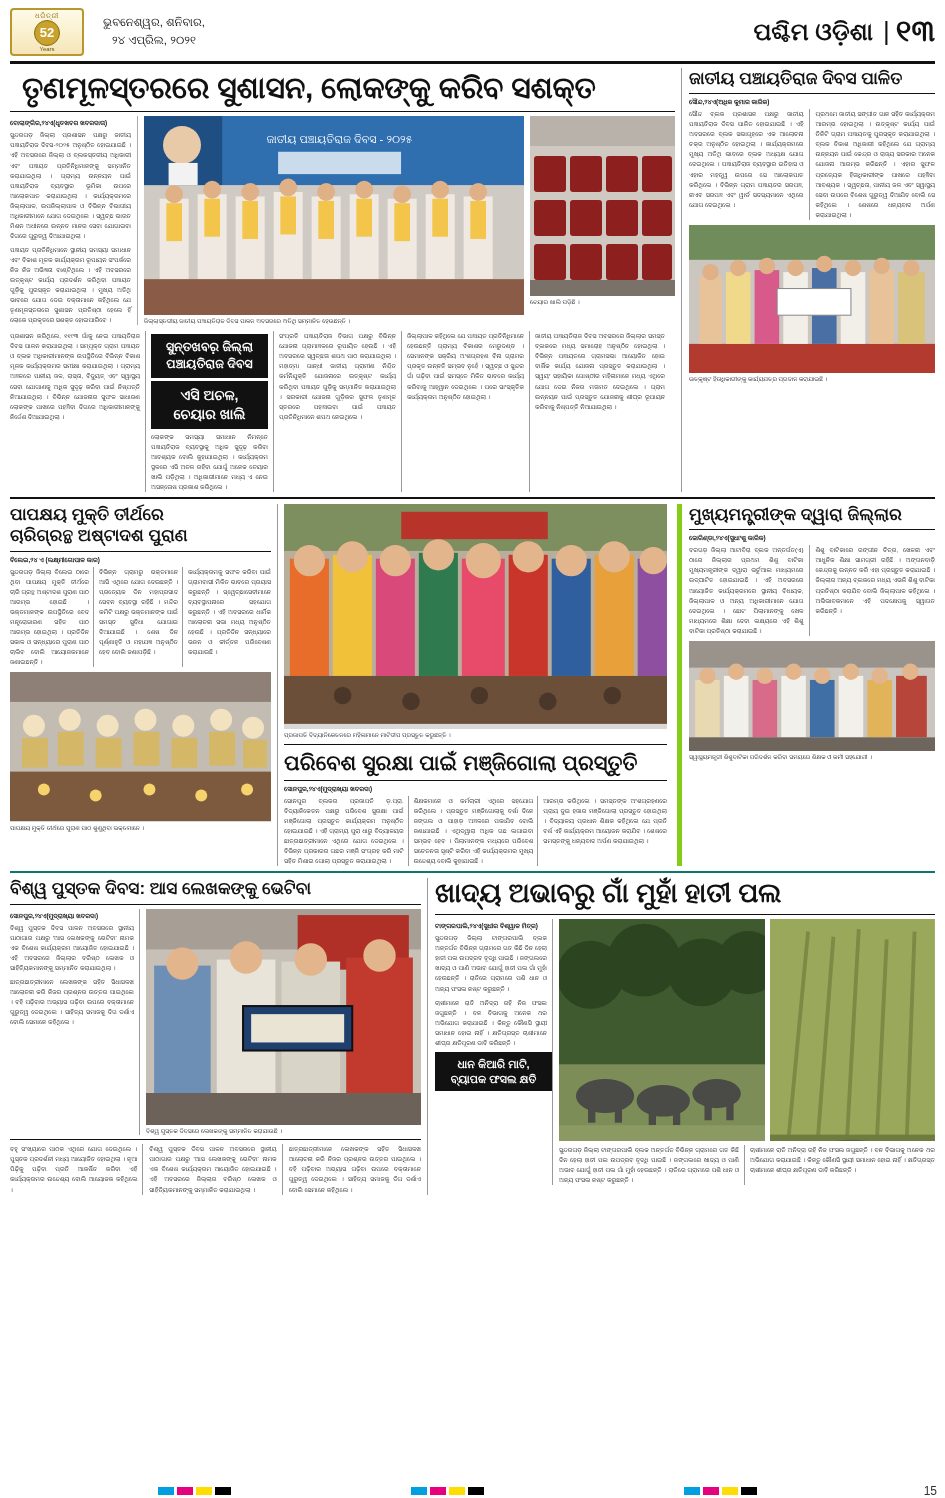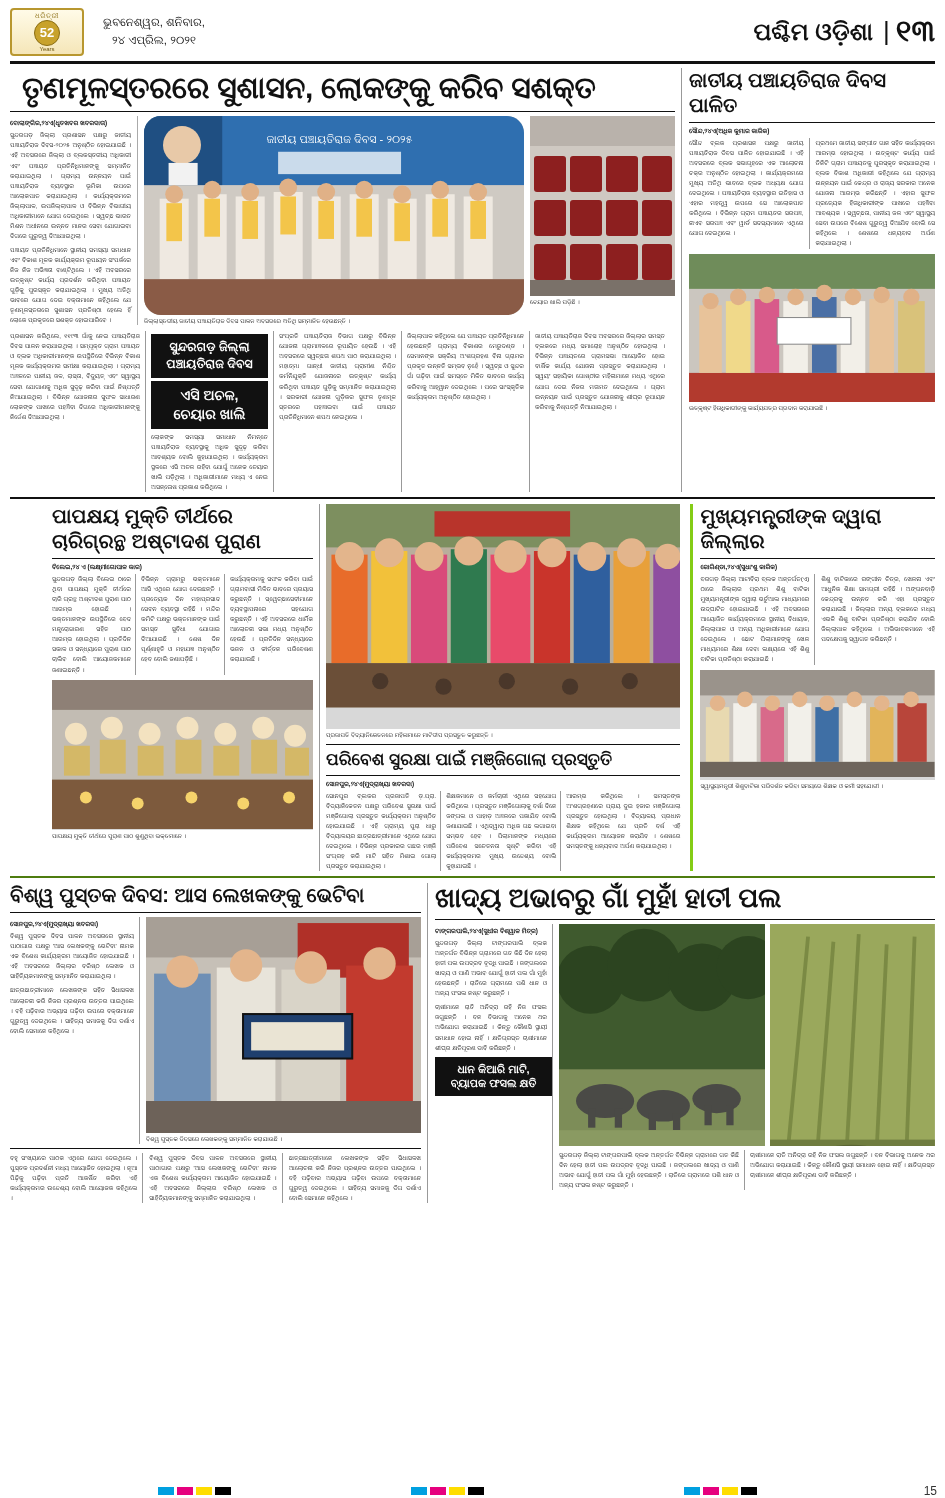--- a/index.html
+++ b/index.html
@@ -76,24 +76,24 @@
     hyphens: none;
   }
   .col-rule { border-right: 1px solid #999; }
   .hr-thin { border:0; border-top:1px solid #111; margin: 4px 0; }
 
   .headline-xl {
     font-size: 30px; font-weight: bold; line-height: 1.18;
     letter-spacing: -0.3px;
   }
   .headline-lg {
-    font-size: 20px; font-weight: bold; line-height: 1.25;
+    font-size: 17px; font-weight: bold; line-height: 1.25;
   }
   .headline-md {
-    font-size: 17px; font-weight: bold; line-height: 1.3;
+    font-size: 21px; font-weight: bold; line-height: 1.3;
   }
   .byline {
     font-size: 6.4px; font-weight: bold; margin: 3px 0 3px 0;
   }
   .caption {
     font-size: 6px; line-height: 1.45; padding-top: 2px; color:#222;
   }
 
   
   .photo {
@@ -107,43 +107,43 @@
   
   .top-wrap { display: flex; }
   .left-main { width: 672px; padding-right: 6px; border-right: 1px solid #999; }
   .right-rail { width: 253px; padding-left: 7px; }
 
   .lead-head { margin: 2px 0 6px 12px; }
 
   .lead-row { display:flex; }
   .lead-col-text { width: 128px; padding-right: 6px; border-right:1px solid #aaa;}
   .lead-photos { flex:1; padding-left:6px; display:flex; gap:6px;}
-  .photo-main { flex: 1 1 auto; border-radius: 17px; }
+  .photo-main { flex: 1 1 auto; }
 
   .sub-row { display:flex; margin-top: 6px; }
   .sub-col { padding: 0 5px; }
 
   .boxhead {
     background: #111; color: #fff; text-align: center;
     font-weight: bold; font-size: 12.5px; line-height: 1.35;
     padding: 5px 4px; margin: 3px 0;
   }
   .boxhead2 {
     background: #111; color: #fff; text-align: center;
     font-weight: bold; font-size: 14px; line-height: 1.35;
     padding: 5px 4px; margin: 3px 0;
   }
 
   
   .mid-wrap { display:flex; margin-top: 5px; border-top: 2px solid #111; padding-top:5px;}
-  .mid-left { width: 672px; padding-right:10px; border-right:3px solid #84cc16;margin-left:42px;}
+  .mid-left { width: 672px; padding-right:10px; border-right:5px solid #84cc16;}
   .mid-right { width: 253px; padding-left: 7px; }
 
   
-  .bot-wrap { display:flex; margin-top:5px; border-top:2px solid #4d7c0f; padding-top:5px;}
+  .bot-wrap { display:flex; margin-top:5px; border-top:2px solid #0f766e; padding-top:5px;}
   .bot-left { width: 418px; padding-right:6px; border-right:1px solid #999;}
   .bot-right { flex:1; padding-left:7px;}
 
   .colorbar {
     position:absolute; left:0; right:0; bottom:0;
     height: 14px; display:flex; align-items:center;
     padding: 0 8px;
   }
   .swatches { display:flex; gap:3px; }
   .sw { width: 16px; height: 8px; }
@@ -260,21 +260,21 @@
           </div>
         </div>
       </div>
 
       <div class="sub-row">
         <div class="sub-col col-rule" style="width:136px; padding-left:0;">
           <div class="body-text">ପ୍ରଶାସନ କରିଥିଲେ, ୧୧୯୩ ଗାଁକୁ ନେଇ ପଞ୍ଚାୟତିରାଜ ଦିବସ ପାଳନ କରାଯାଇଥିଲା । ସମ୍ପୃକ୍ତ ଗ୍ରାମ ପଞ୍ଚାୟତ ଓ ବ୍ଲକ ଅଧିକାରୀମାନଙ୍କ ଉପସ୍ଥିତିରେ ବିଭିନ୍ନ ବିକାଶ ମୂଳକ କାର୍ଯ୍ୟକ୍ରମର ସମୀକ୍ଷା କରାଯାଇଥିଲା । ଗ୍ରାମ୍ୟ ଅଞ୍ଚଳରେ ପାନୀୟ ଜଳ, ରାସ୍ତା, ବିଦ୍ୟୁତ୍ ଏବଂ ସ୍ୱାସ୍ଥ୍ୟ ସେବା ଯୋଗାଣକୁ ଅଧିକ ସୁଦୃଢ଼ କରିବା ପାଇଁ ନିଷ୍ପତ୍ତି ନିଆଯାଇଥିଲା । ବିଭିନ୍ନ ଯୋଜନାର ସୁଫଳ ସାଧାରଣ ଲୋକଙ୍କ ପାଖରେ ପହଞ୍ଚିବା ଦିଗରେ ଅଧିକାରୀମାନଙ୍କୁ ନିର୍ଦ୍ଦେଶ ଦିଆଯାଇଥିଲା ।</div>
         </div>
         <div class="sub-col col-rule" style="width:128px;">
           <div class="boxhead">
-            <div>ସୁନ୍ଦରଗଡ଼ ଜିଲ୍ଲା</div>
+            <div>ସୁନ୍ତଖବର଼ ଜିଲ୍ଲା</div>
             <div>ପଞ୍ଚାୟତିରାଜ ଦିବସ</div>
           </div>
           <div class="boxhead2">
             <div>ଏସି ଅଚଳ,</div>
             <div>ଚେୟାର ଖାଲି</div>
           </div>
           <div class="body-text">ଲୋକଙ୍କ ସମସ୍ୟା ସମାଧାନ ନିମନ୍ତେ ପଞ୍ଚାୟତିରାଜ ବ୍ୟବସ୍ଥାକୁ ଅଧିକ ସୁଦୃଢ଼ କରିବା ଆବଶ୍ୟକ ବୋଲି କୁହାଯାଇଥିଲା । କାର୍ଯ୍ୟକ୍ରମ ସ୍ଥଳରେ ଏସି ଅଚଳ ରହିବା ଯୋଗୁଁ ଅନେକ ଚେୟାର ଖାଲି ପଡ଼ିଥିଲା । ଅଧିକାରୀମାନେ ମଧ୍ୟ ଏ ନେଇ ଅସନ୍ତୋଷ ପ୍ରକାଶ କରିଥିଲେ ।</div>
         </div>
         <div class="sub-col col-rule" style="width:128px;">
           <div class="body-text">ସଂପ୍ରତି ପଞ୍ଚାୟତିରାଜ ବିଭାଗ ପକ୍ଷରୁ ବିଭିନ୍ନ ଯୋଜନା ଗ୍ରାମାଞ୍ଚଳରେ ରୂପାୟିତ ହେଉଛି । ଏହି ଅବସରରେ ସ୍ୱଚ୍ଛତା ଶପଥ ପାଠ କରାଯାଇଥିଲା । ମହାତ୍ମା ଗାନ୍ଧୀ ଜାତୀୟ ଗ୍ରାମୀଣ ନିଶ୍ଚିତ କର୍ମନିଯୁକ୍ତି ଯୋଜନାରେ ଉତ୍କୃଷ୍ଟ କାର୍ଯ୍ୟ କରିଥିବା ପଞ୍ଚାୟତ ଗୁଡ଼ିକୁ ସମ୍ମାନିତ କରାଯାଇଥିଲା । ସରକାରୀ ଯୋଜନା ଗୁଡ଼ିକର ସୁଫଳ ତୃଣମୂଳ ସ୍ତରରେ ପହଞ୍ଚାଇବା ପାଇଁ ପଞ୍ଚାୟତ ପ୍ରତିନିଧିମାନେ ଶପଥ ନେଇଥିଲେ ।</div>

